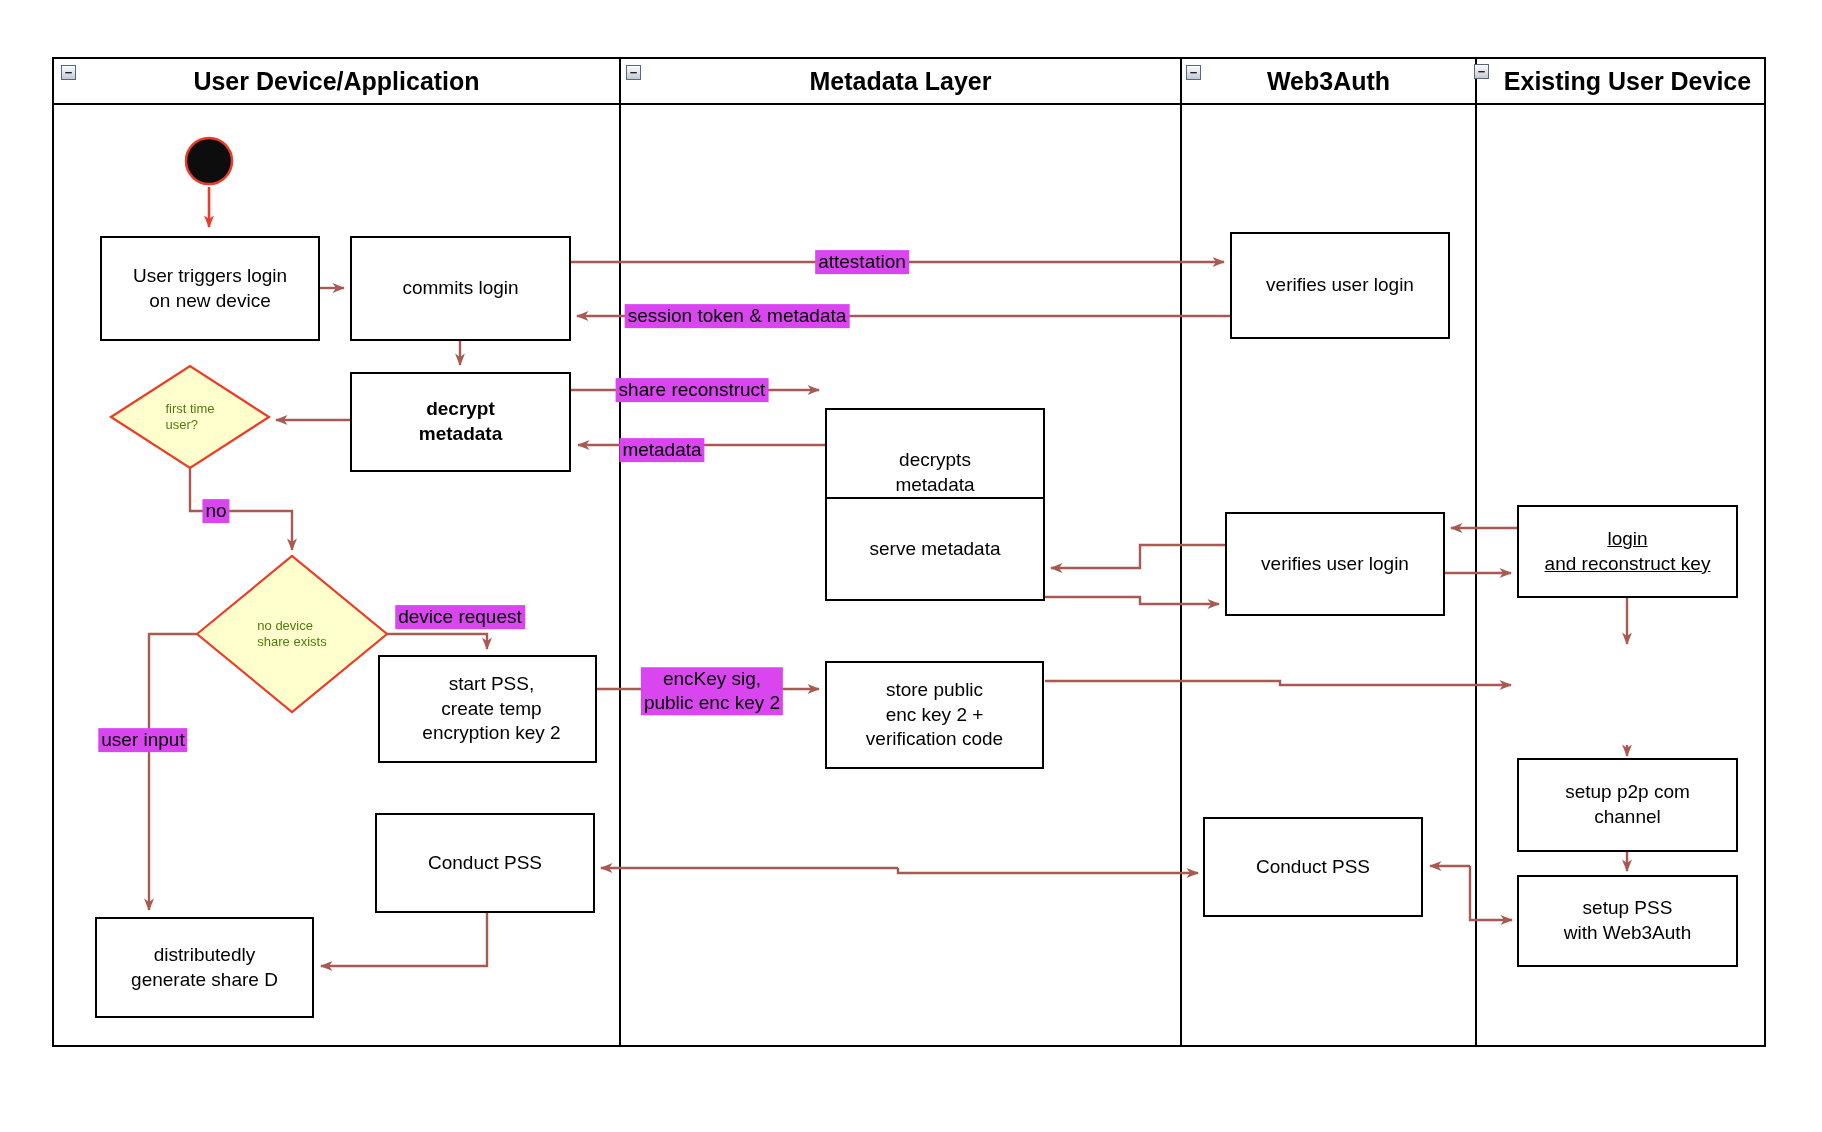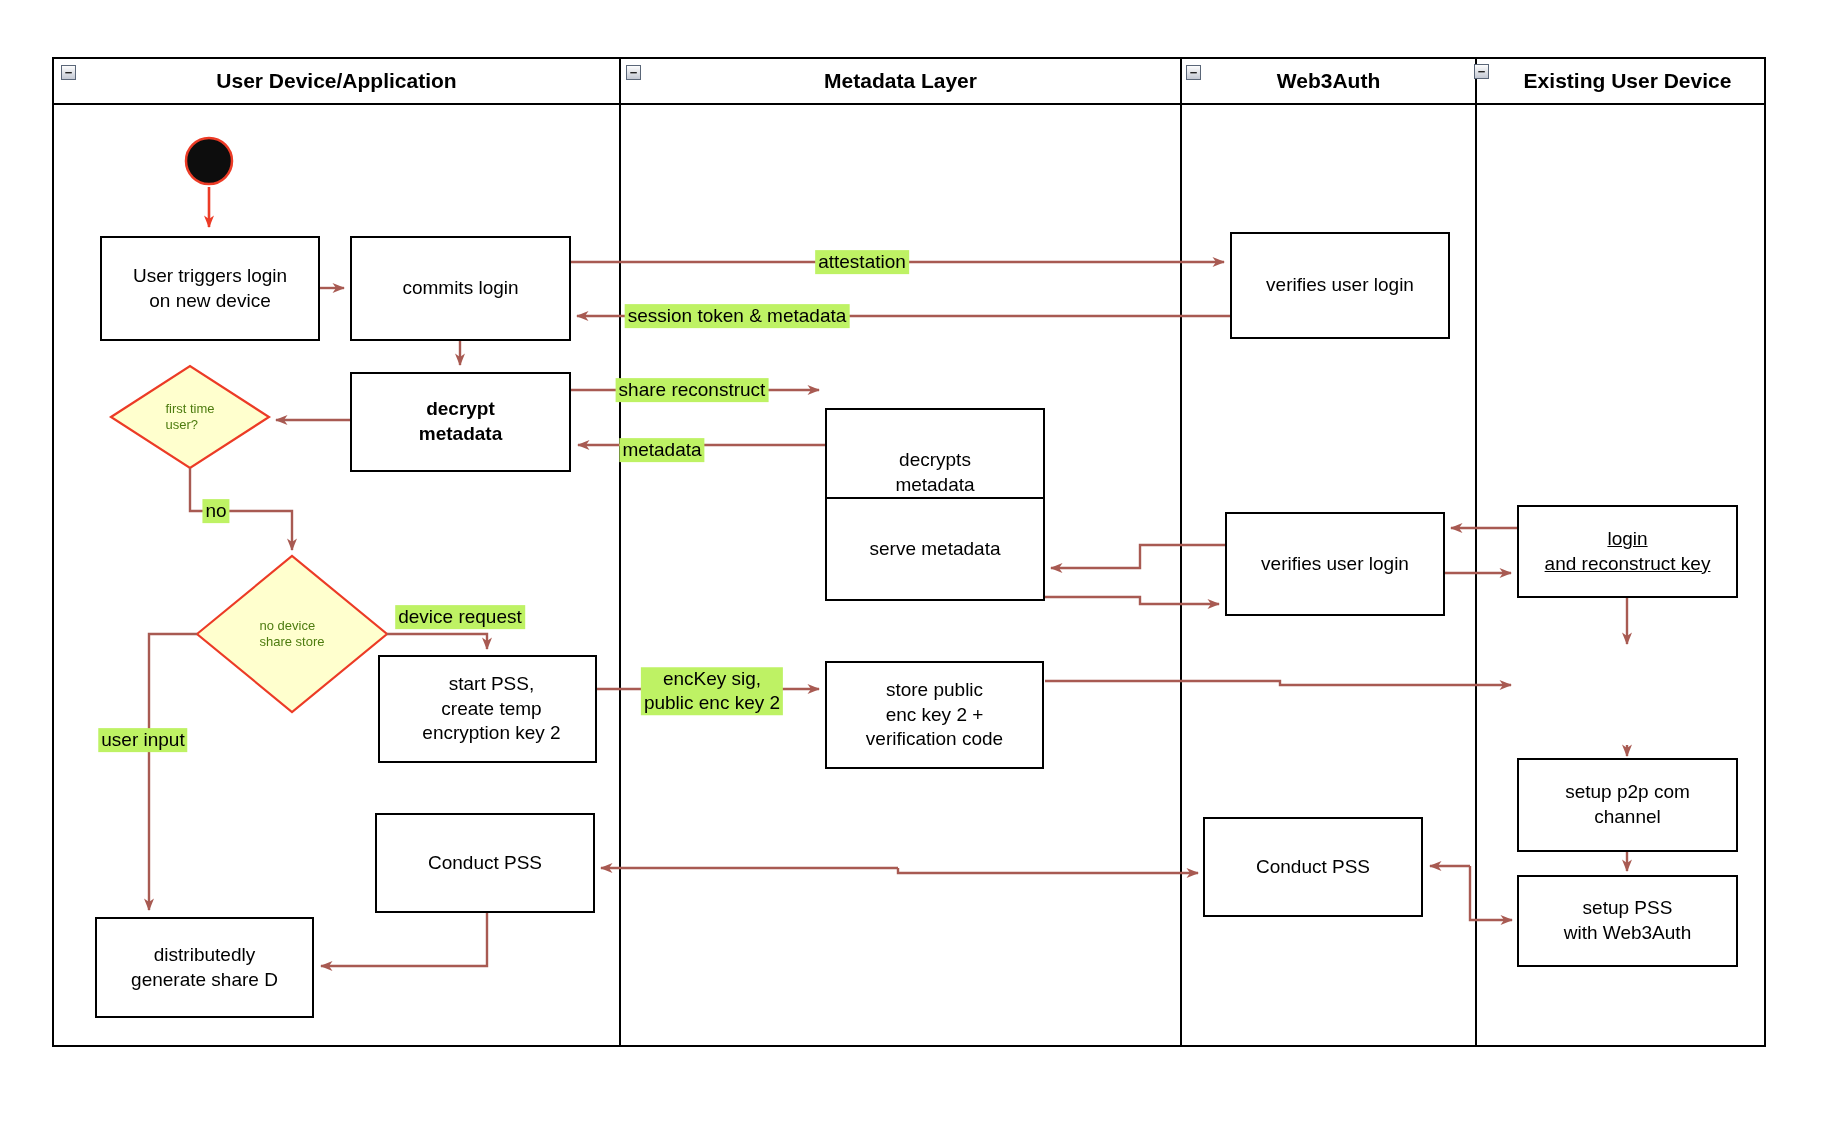--- a/index.html
+++ b/index.html
@@ -8,33 +8,33 @@
     --decision-fill:#FFFFCE;
     --decision-border:#EC3B26;
   }
   html,body{margin:0;padding:0;background:#ffffff;}
   body{font-family:"Liberation Sans","DejaVu Sans",sans-serif;}
   .stage{position:relative;width:1822px;height:1132px;background:#ffffff;overflow:hidden;}
   .frame{position:absolute;left:52px;top:57px;width:1714px;height:990px;border:2px solid #000;box-sizing:border-box;background:#fff;}
   .lane-line{position:absolute;top:57px;height:990px;width:2px;background:#000;}
   .header-sep{position:absolute;left:52px;top:103px;width:1714px;height:2px;background:#000;}
   .header-cell{position:absolute;top:57px;height:48px;display:flex;align-items:center;justify-content:center;
-    font-weight:bold;font-size:21px;color:#000;}
+    font-weight:bold;font-size:25px;color:#000;}
   .collapse-btn{position:absolute;width:15px;height:15px;box-sizing:border-box;border:1px solid #5a6678;
     background:linear-gradient(#fdfdfd,#c4c9d4);display:flex;align-items:center;justify-content:center;
     font-size:13px;font-weight:bold;color:#222;line-height:1;}
   .svg-layer{position:absolute;left:0;top:0;width:1822px;height:1132px;}
   .edge{stroke:var(--edge-color);stroke-width:2.4;fill:none;}
   .edge-bright{stroke:var(--accent-color);stroke-width:2.6;fill:none;}
   .node{position:absolute;box-sizing:border-box;background:#fff;border:2px solid #000;
     display:flex;align-items:center;justify-content:center;text-align:center;
     font-size:19px;line-height:1.3;color:#000;white-space:pre-line;}
   .diamond-text{position:absolute;display:flex;align-items:center;justify-content:center;text-align:left;
     font-size:13px;line-height:1.25;color:#4d7c0f;white-space:pre-line;pointer-events:none;}
-  .edge-label{position:absolute;transform:translate(-50%,-50%);background:#bef264;padding:0 3px;
+  .edge-label{position:absolute;transform:translate(-50%,-50%);background:#d946ef;padding:0 3px;
     font-size:19px;line-height:1.25;color:#000;text-align:center;white-space:pre-line;}
   .start-circle-fill{fill:#0d0d0d;stroke:var(--accent-color);stroke-width:2.5;}
   .decision{fill:var(--decision-fill);stroke:var(--decision-border);stroke-width:2.2;}
   marker path.mk{fill:var(--edge-color);stroke:none;}
   marker path.mkb{fill:var(--accent-color);stroke:none;}
 </style>
 </head>
 <body>
 
 <div class="stage">
@@ -136,21 +136,21 @@
   <div class="node" style="left:1517px;top:875px;width:221px;height:92px;">setup PSS
 with Web3Auth</div>
   <div class="node" style="left:375px;top:813px;width:220px;height:100px;">Conduct PSS</div>
   <div class="node" style="left:1203px;top:817px;width:220px;height:100px;">Conduct PSS</div>
   <div class="node" style="left:95px;top:917px;width:219px;height:101px;">distributedly
 generate share D</div>
 
   <div class="diamond-text" style="left:120px;top:382px;width:140px;height:70px;">first time
 user?</div>
   <div class="diamond-text" style="left:212px;top:599px;width:160px;height:70px;">no device
-share store</div>
+share exists</div>
 
   <div class="edge-label" style="left:862px;top:262px;">attestation</div>
   <div class="edge-label" style="left:737px;top:316px;">session token &amp; metadata</div>
   <div class="edge-label" style="left:692px;top:390px;">share reconstruct</div>
   <div class="edge-label" style="left:662px;top:450px;">metadata</div>
   <div class="edge-label" style="left:216px;top:511px;">no</div>
   <div class="edge-label" style="left:460px;top:617px;">device request</div>
   <div class="edge-label" style="left:712px;top:691px;">encKey sig,
 public enc key 2</div>
   <div class="edge-label" style="left:143px;top:740px;">user input</div>

